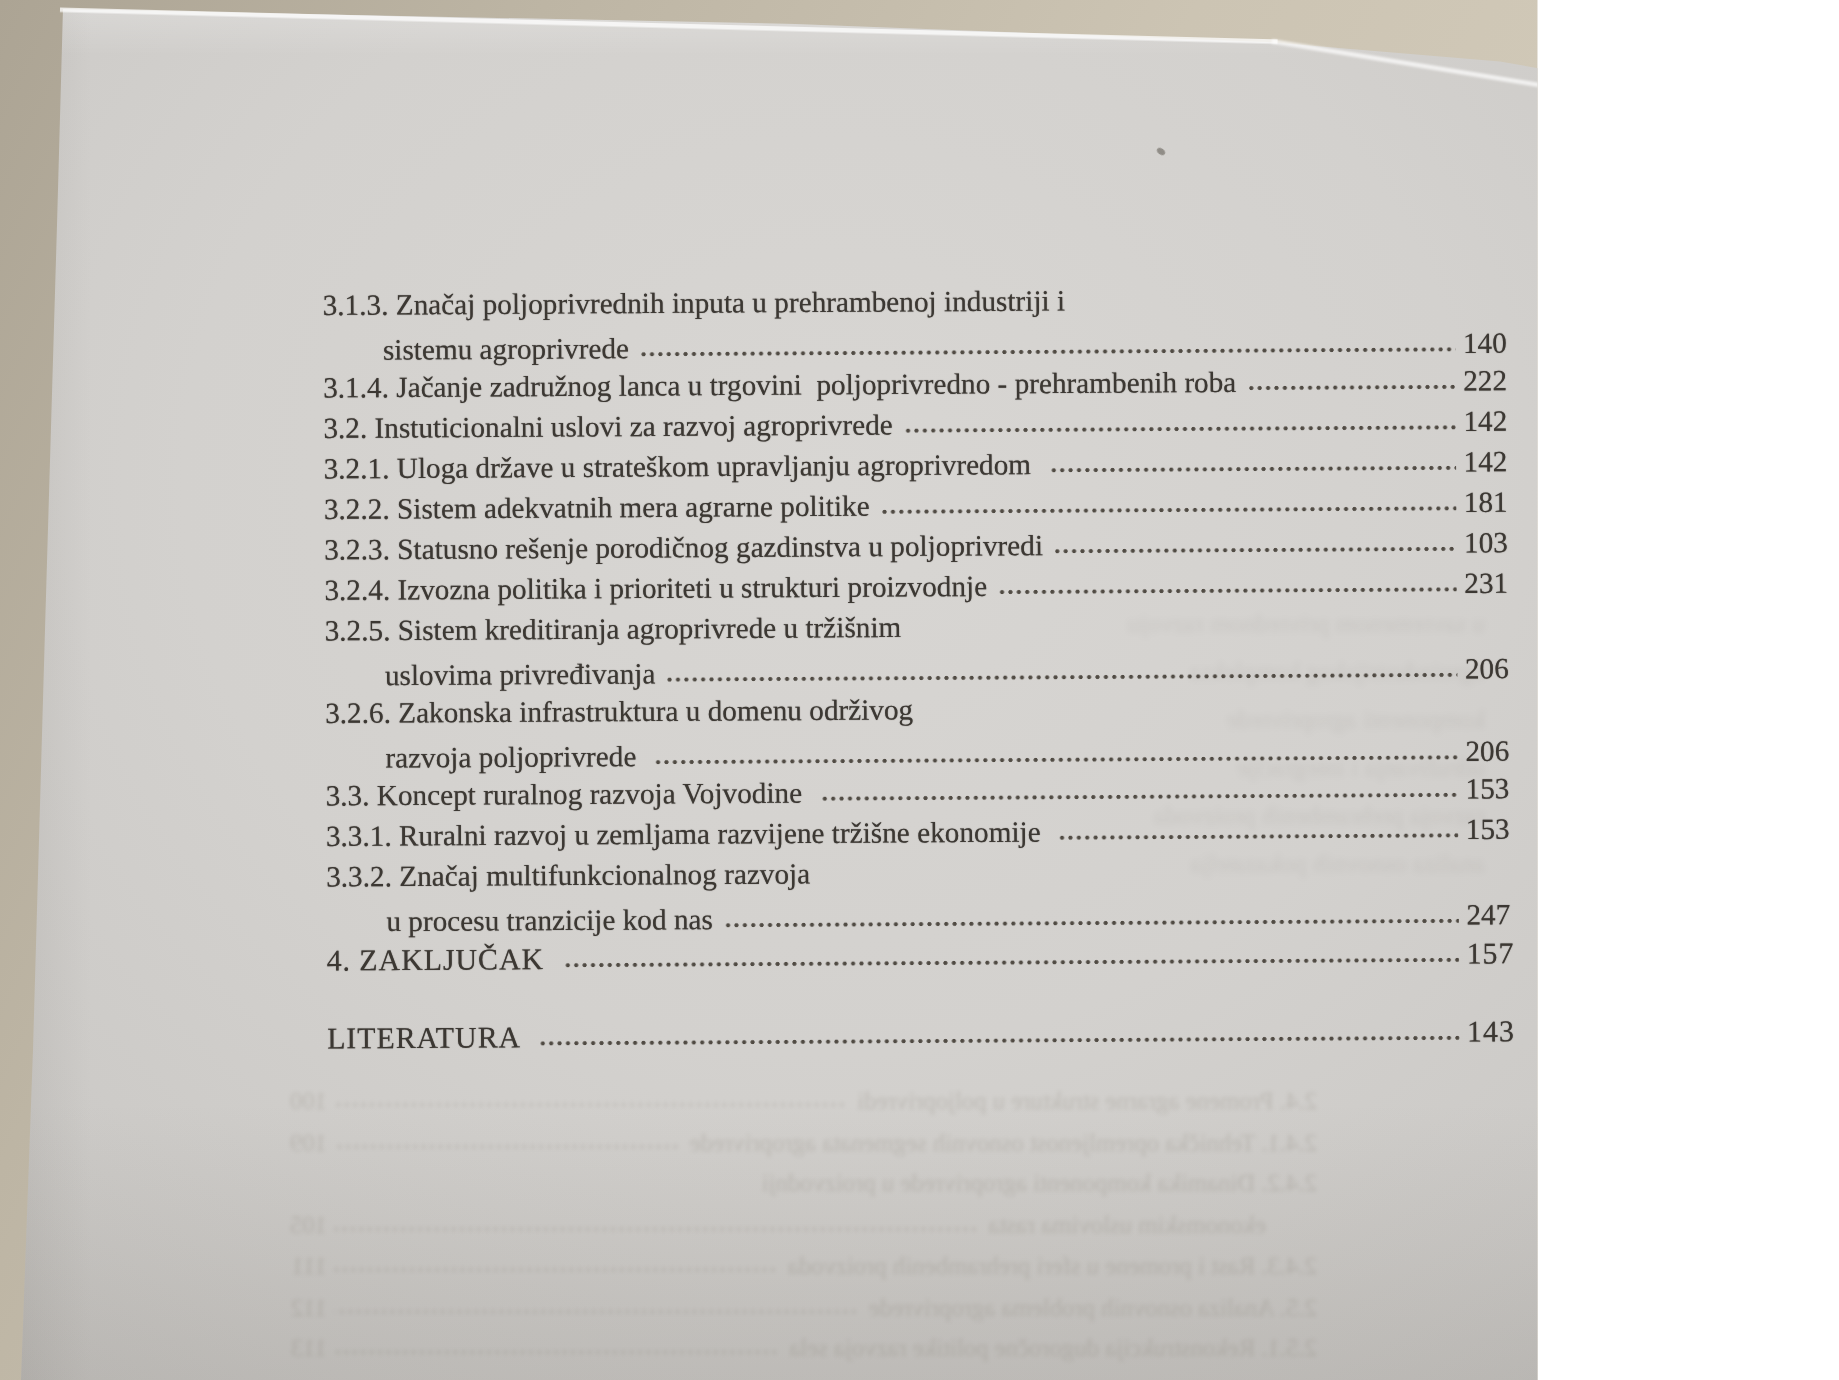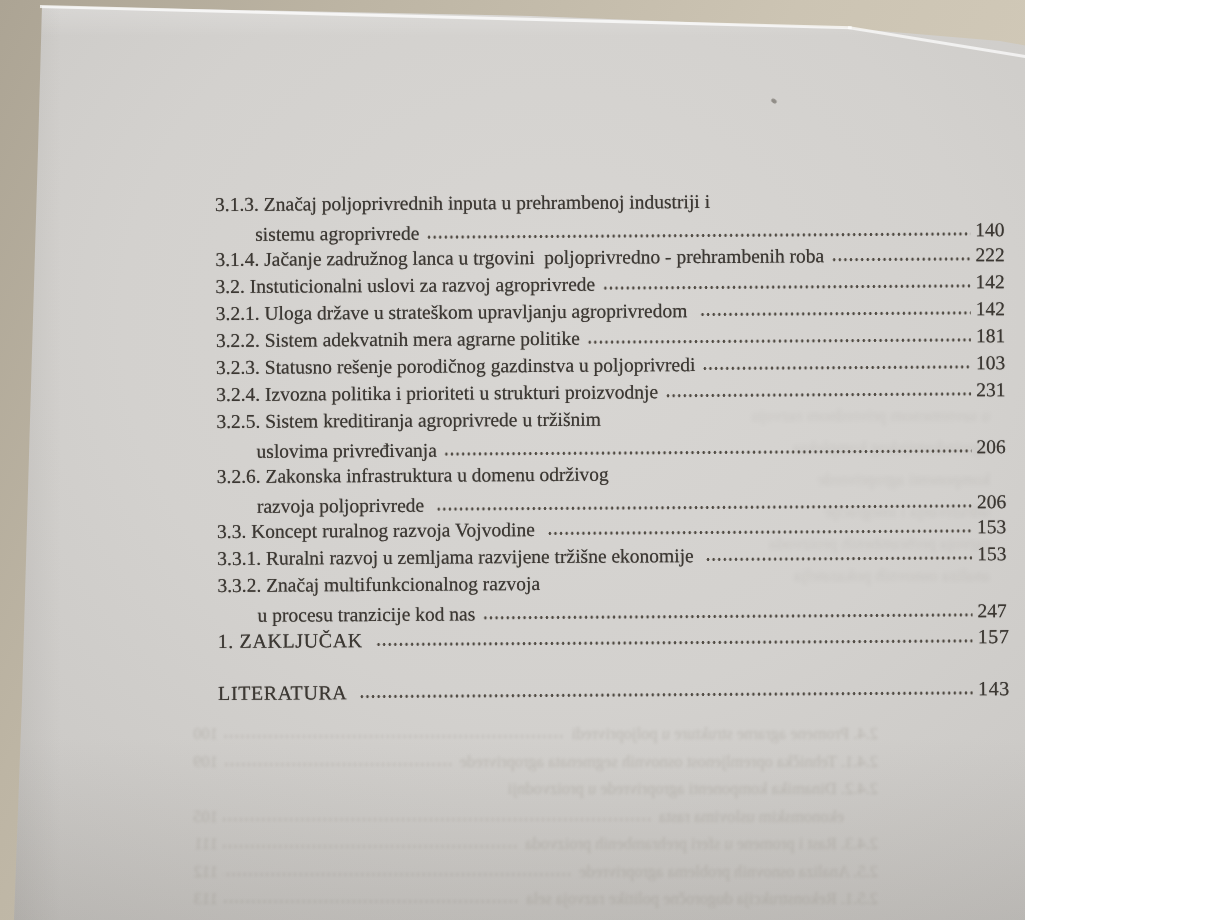--- a/index.html
+++ b/index.html
@@ -149,21 +149,21 @@
     </div>
     <div class="row">
       <span>3.3.2. Značaj multifunkcionalnog razvoja</span>
     </div>
     <div class="row cont">
       <span>u procesu tranzicije kod nas</span>
       <span class="leader"></span>
       <span class="pg">247</span>
     </div>
     <div class="row caps">
-      <span>1. ZAKLJUČAK </span>
+      <span>4. ZAKLJUČAK </span>
       <span class="leader"></span>
       <span class="pg">157</span>
     </div>
     <div class="row caps lit">
       <span>LITERATURA </span>
       <span class="leader"></span>
       <span class="pg">143</span>
     </div>
   </div>
 

